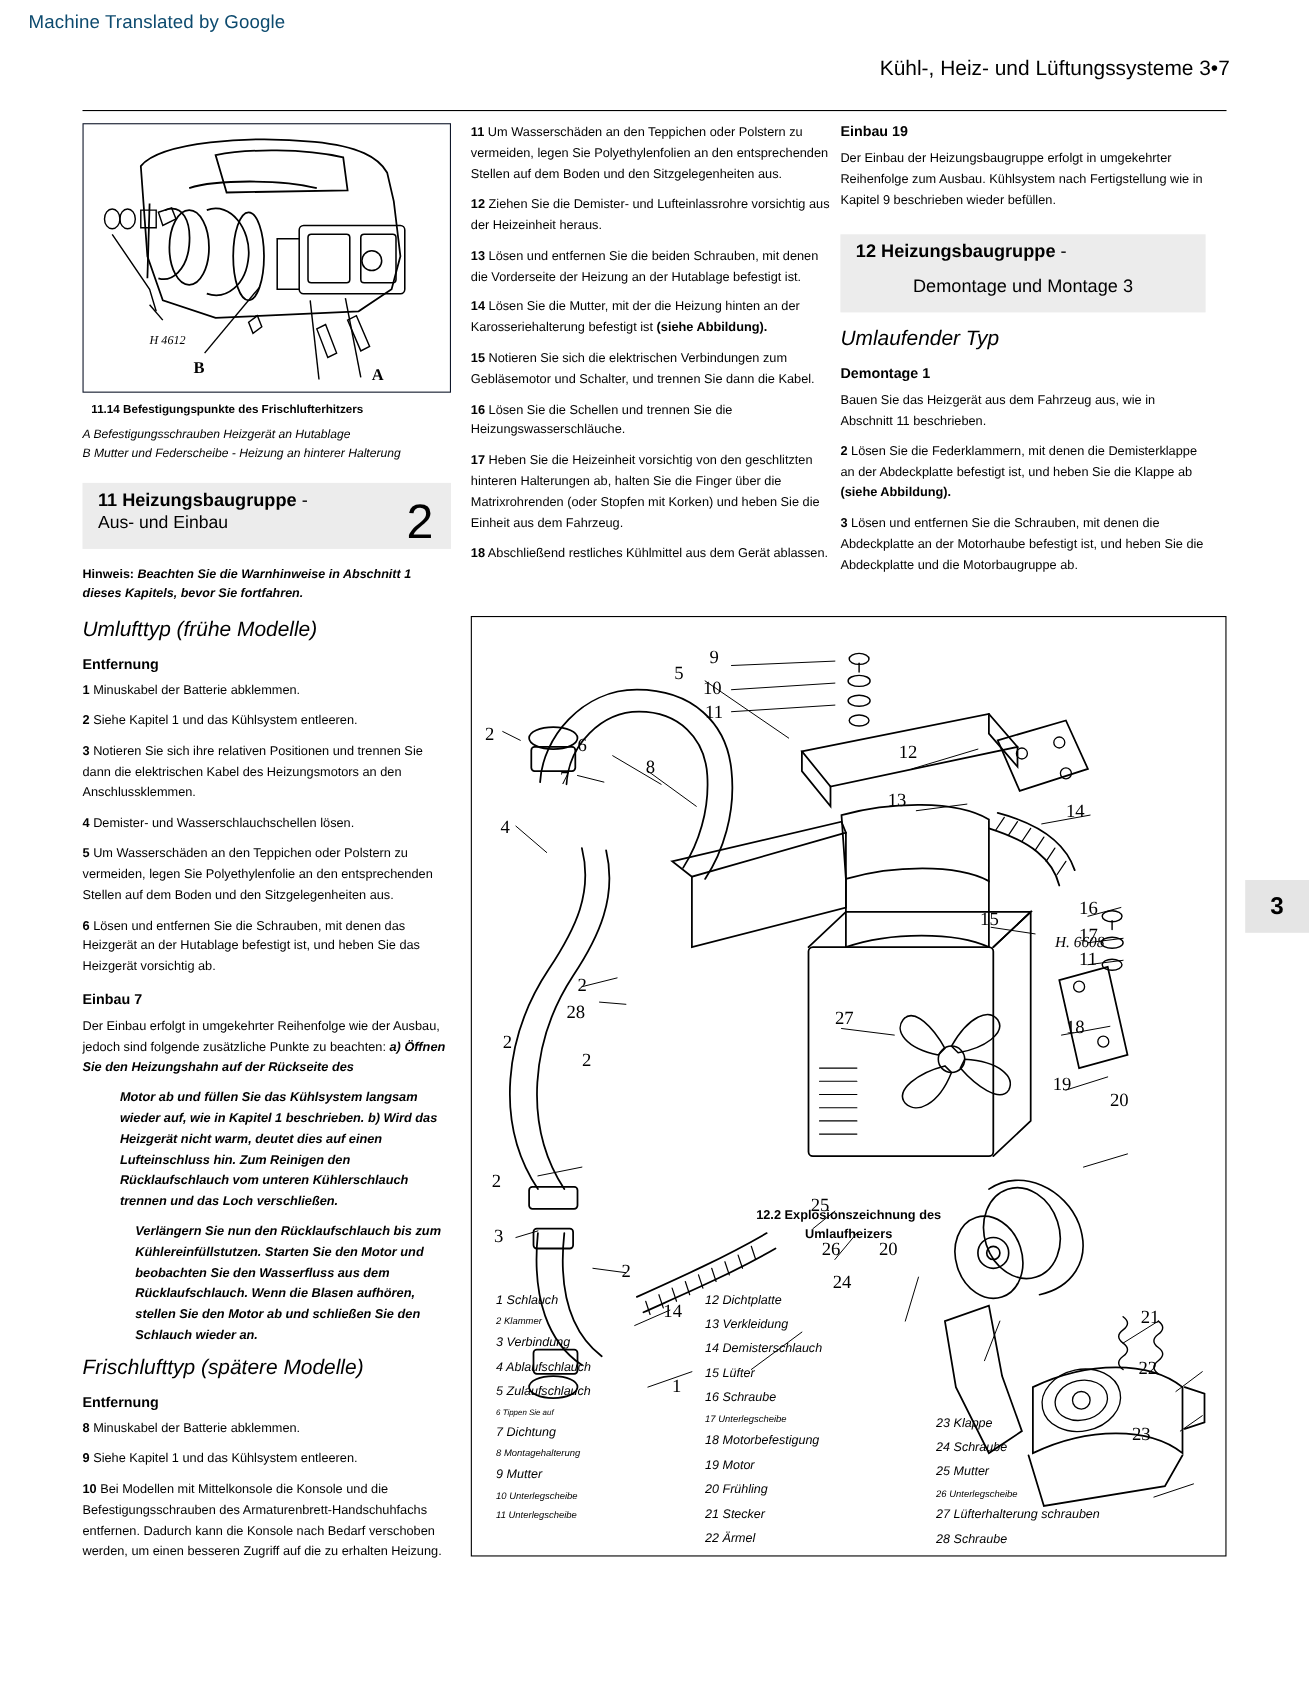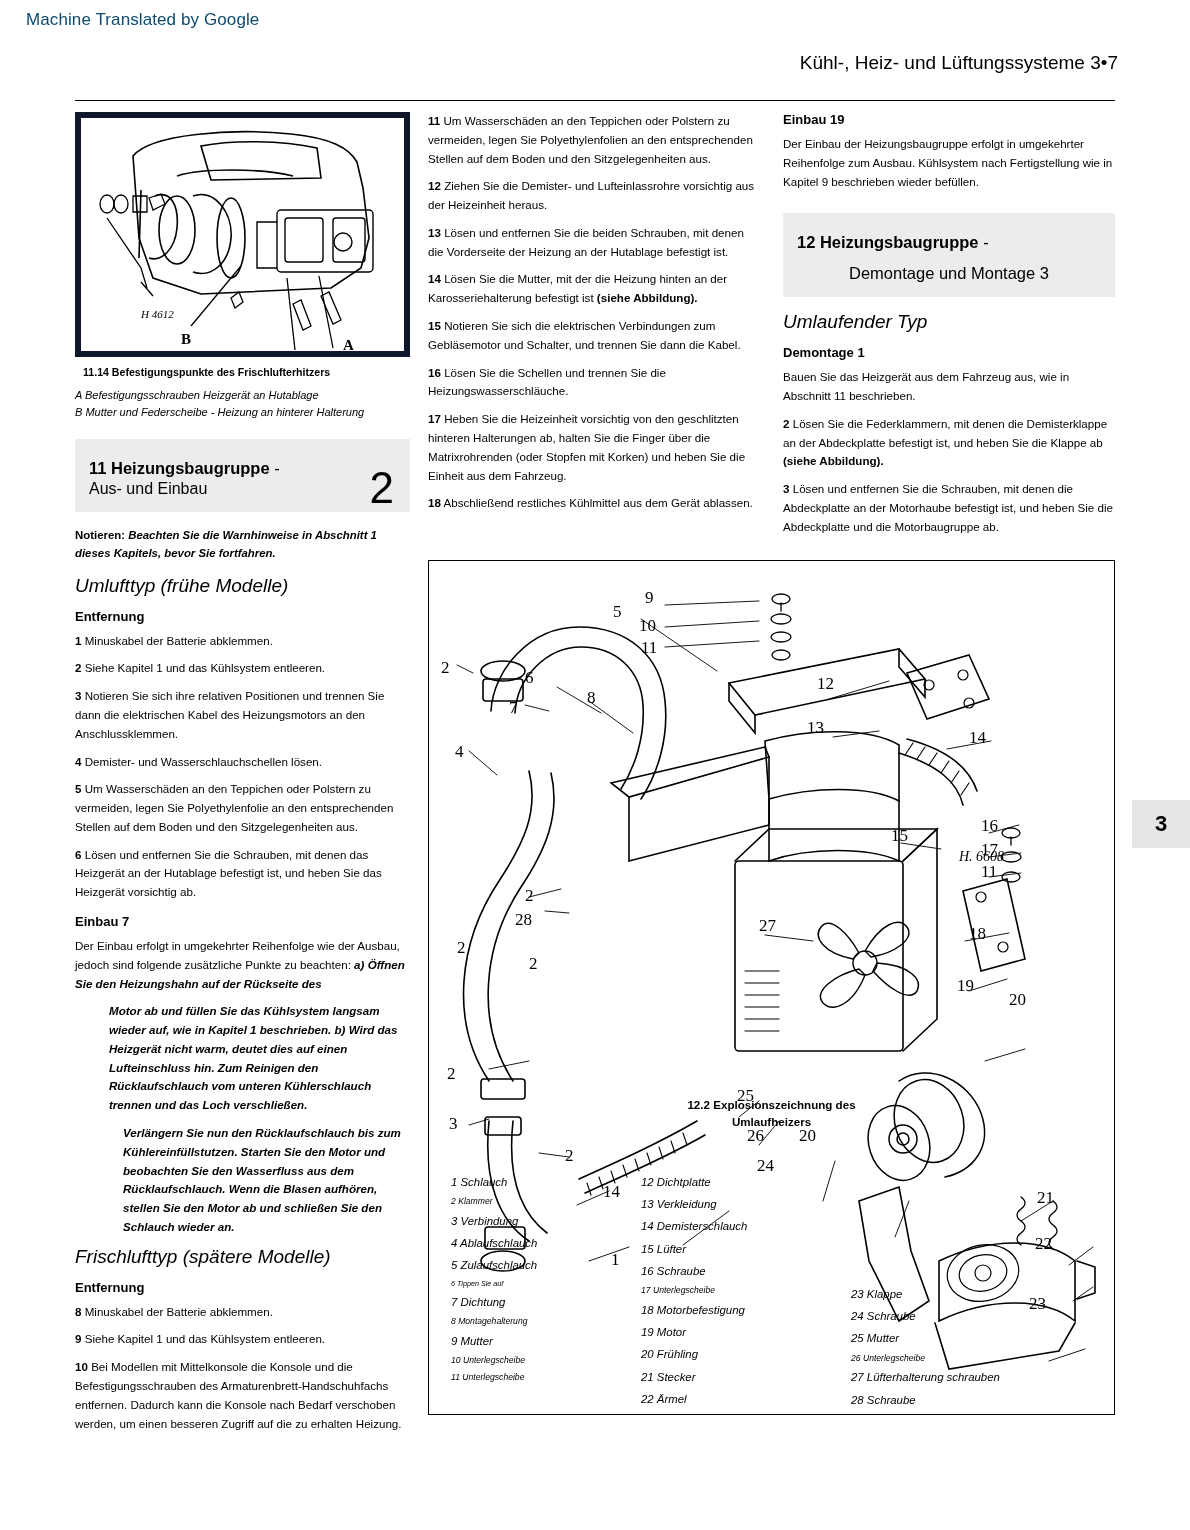--- a/index.html
+++ b/index.html
@@ -23,40 +23,40 @@
     font-size:19px; font-weight:400;
   }
   .header-rule {
     position:absolute; top:100px; left:75px; width:1040px;
     border-top:1px solid #000;
   }
   
   .col { position:absolute; }
   .col-left  { left:75px;  top:112px; width:335px; }
   .col-mid   { left:428px; top:112px; width:330px; }
-  .col-right { left:783px; top:112px; width:332px; }
+  .col-right { left:764px; top:112px; width:332px; }
 
   p { margin:0 0 9px 0; font-size:11.6px; line-height:1.62; text-align:left; }
   .num { font-weight:bold; }
   .bold { font-weight:bold; }
   .ital { font-style:italic;font-weight:bold; }
 
   
   .fig-top {
-    border:6px solid #0f172a; width:335px; height:245px;
+    border:1px solid #0f172a; width:335px; height:245px;
     position:relative; background:#fff; overflow:hidden;
   }
   .fig-cap {
     font-size:10.6px; font-weight:bold; margin-top:9px; padding-left:8px;
   }
   .fig-leg { font-size:11px; font-style:italic; line-height:1.55; margin-top:9px; }
 
   
   .sec-box {
-    background:#ececec; padding:20px 14px 14px 14px;
+    background:#ececec; padding:7px 14px 14px 14px;
     position:relative; margin:18px 0 14px 0;
   }
   .sec-box .t1 { font-size:16.5px; font-weight:bold; }
   .sec-box .t1 .light { font-weight:normal; }
   .sec-box .t2 { font-size:16px; font-weight:normal; margin-top:2px; }
   .sec-box .bignum {
     position:absolute; right:16px; bottom:2px;
     font-size:44px; line-height:1; font-weight:normal;
   }
   .sec-box.right-box { margin-top:22px; }
@@ -156,21 +156,21 @@
   </div>
 
   <div class="sec-box">
     <div class="t1"><span>11 Heizungsbaugruppe</span>
       <span class="light">-</span></div>
     <div class="t2">Aus- und Einbau</div>
     <div class="bignum">2</div>
   </div>
 
   <p class="hint">
-    <span class="bold">Notieren:</span>
+    <span class="bold">Hinweis:</span>
     <span class="ital">Beachten Sie die Warnhinweise in Abschnitt 1 dieses Kapitels, bevor Sie fortfahren.</span>
   </p>
 
   <h2 class="subhead">Umlufttyp (frühe Modelle)</h2>
   <h3 class="minihead">Entfernung</h3>
 
   <p><span class="num">1</span> <span>Minuskabel der Batterie abklemmen.</span></p>
   <p><span class="num">2</span> <span>Siehe Kapitel 1 und das Kühlsystem entleeren.</span></p>
   <p><span class="num">3</span> <span>Notieren Sie sich ihre relativen Positionen und trennen Sie dann die elektrischen Kabel des Heizungsmotors an den Anschlussklemmen.</span></p>
   <p><span class="num">4</span> <span>Demister- und Wasserschlauchschellen lösen.</span></p>

